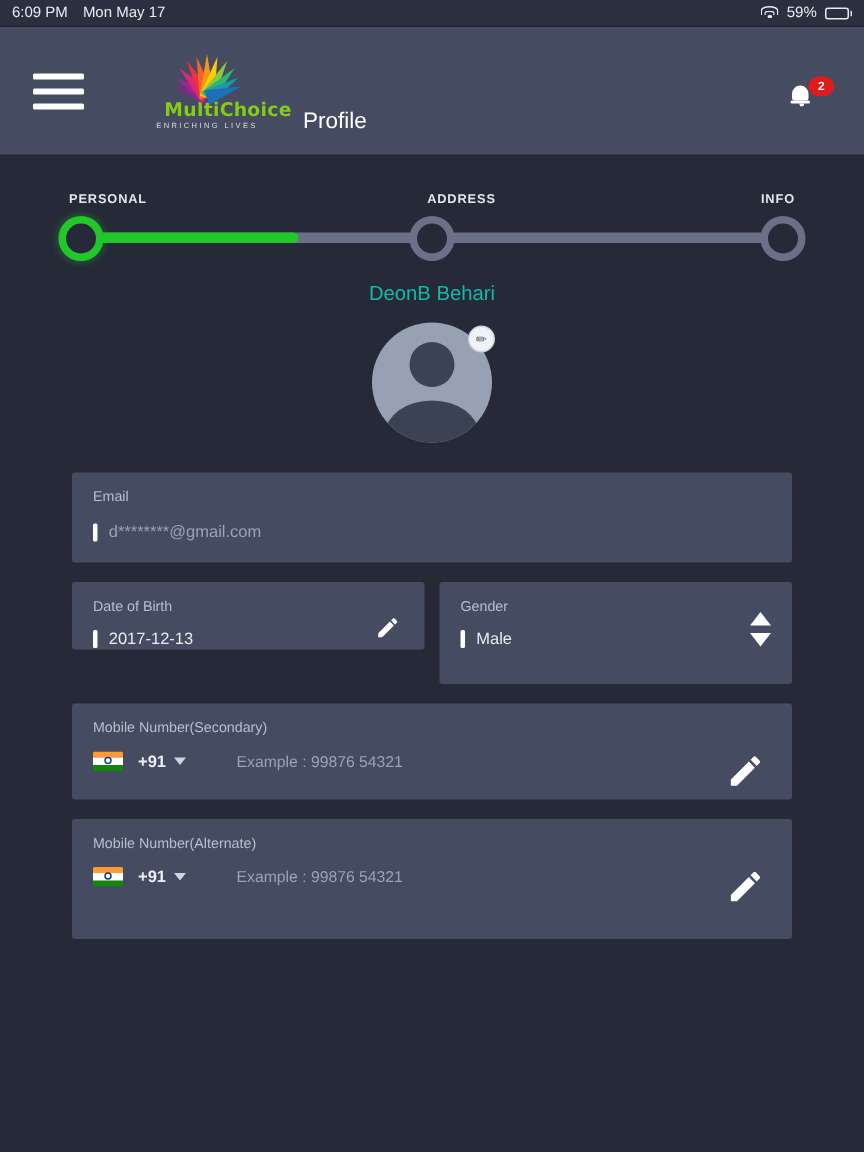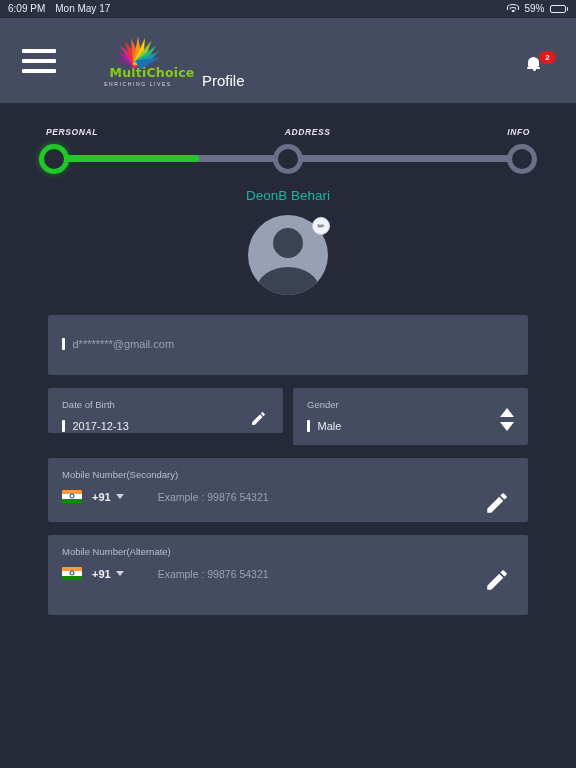--- a/index.html
+++ b/index.html
@@ -68,21 +68,21 @@
   .badge {
     position: absolute; left: 11px; top: -3px;
     background: #e01b1b; color: #ffffff;
     font-size: 8px; font-weight: bold;
     min-width: 17px; height: 13px;
     border-radius: 7px; display: flex; align-items: center; justify-content: center;
     border: 1px solid #e01b1b;
   }
 
   
-  .stepper { position: relative; margin: 24px 46px 0 46px; height: 45px; font-style: italic; }
+  .stepper { position: relative; margin: 24px 46px 0 46px; height: 45px; }
   .step-labels { display: flex; justify-content: space-between; font-size: 8.5px; color: #e3e5ec; letter-spacing: 0.6px; font-weight: bold; }
   .step-labels span:nth-child(2) { margin-left: 10px; }
   .track { position: absolute; left: 8px; right: 8px; top: 28px; height: 7px; background: #6a7087; border-radius: 4px; }
   .track-fill { position: absolute; left: 0; top: 0; height: 7px; width: 31%; background: #22c82a; border-radius: 4px; }
   .node { position: absolute; top: 17px; width: 30px; height: 30px; border-radius: 50%; border: 5px solid #6a7087; background: #262a38; }
   .node.active { border-color: #22c82a; box-shadow: 0 0 6px rgba(34,200,42,0.5); }
   .node.n1 { left: -7px; }
   .node.n2 { left: 50%; margin-left: -15px; }
   .node.n3 { right: -7px; }
 
@@ -224,41 +224,42 @@
       <div class="head"></div>
         <div class="body"></div>
     </div>
     <div class="edit-badge">✏</div>
   </div>
 </div>
 
 <div class="form">
 
   <div class="card" style="height:60px">
+    <div class="lbl">Email</div>
     <div class="val-row">
       <span class="caret"></span>
       <span class="val placeholder">d********@gmail.com</span>
     </div>
   </div>
 
   <div class="row-2col">
     <div class="card" style="height:45px">
       <div class="lbl">Date of Birth</div>
       <div class="val-row" style="margin-top:10px">
         <span class="caret"></span>
         <span class="val">2017-12-13</span>
       </div>
       <span class="pencil" style="right:16px; top:22px">
         <svg width="17" height="17" viewBox="0 0 24 24">
             <path fill="#ffffff" d="M3 17.25V21h3.75L17.81 9.94l-3.75-3.75L3 17.25zM20.71 7.04a1 1 0 0 0 0-1.41l-2.34-2.34a1 1 0 0 0-1.41 0l-1.83 1.83 3.75 3.75 1.83-1.83z"></path>
           </svg>
       </span>
     </div>
 
-    <div class="card" style="height:57px">
+    <div class="card" style="height:68px">
       <div class="lbl">Gender</div>
       <div class="val-row" style="margin-top:10px">
         <span class="caret"></span>
         <span class="val">Male</span>
       </div>
       <div class="spinner">
         <span class="arrow-up"></span>
         <span class="arrow-down"></span>
       </div>
     </div>

